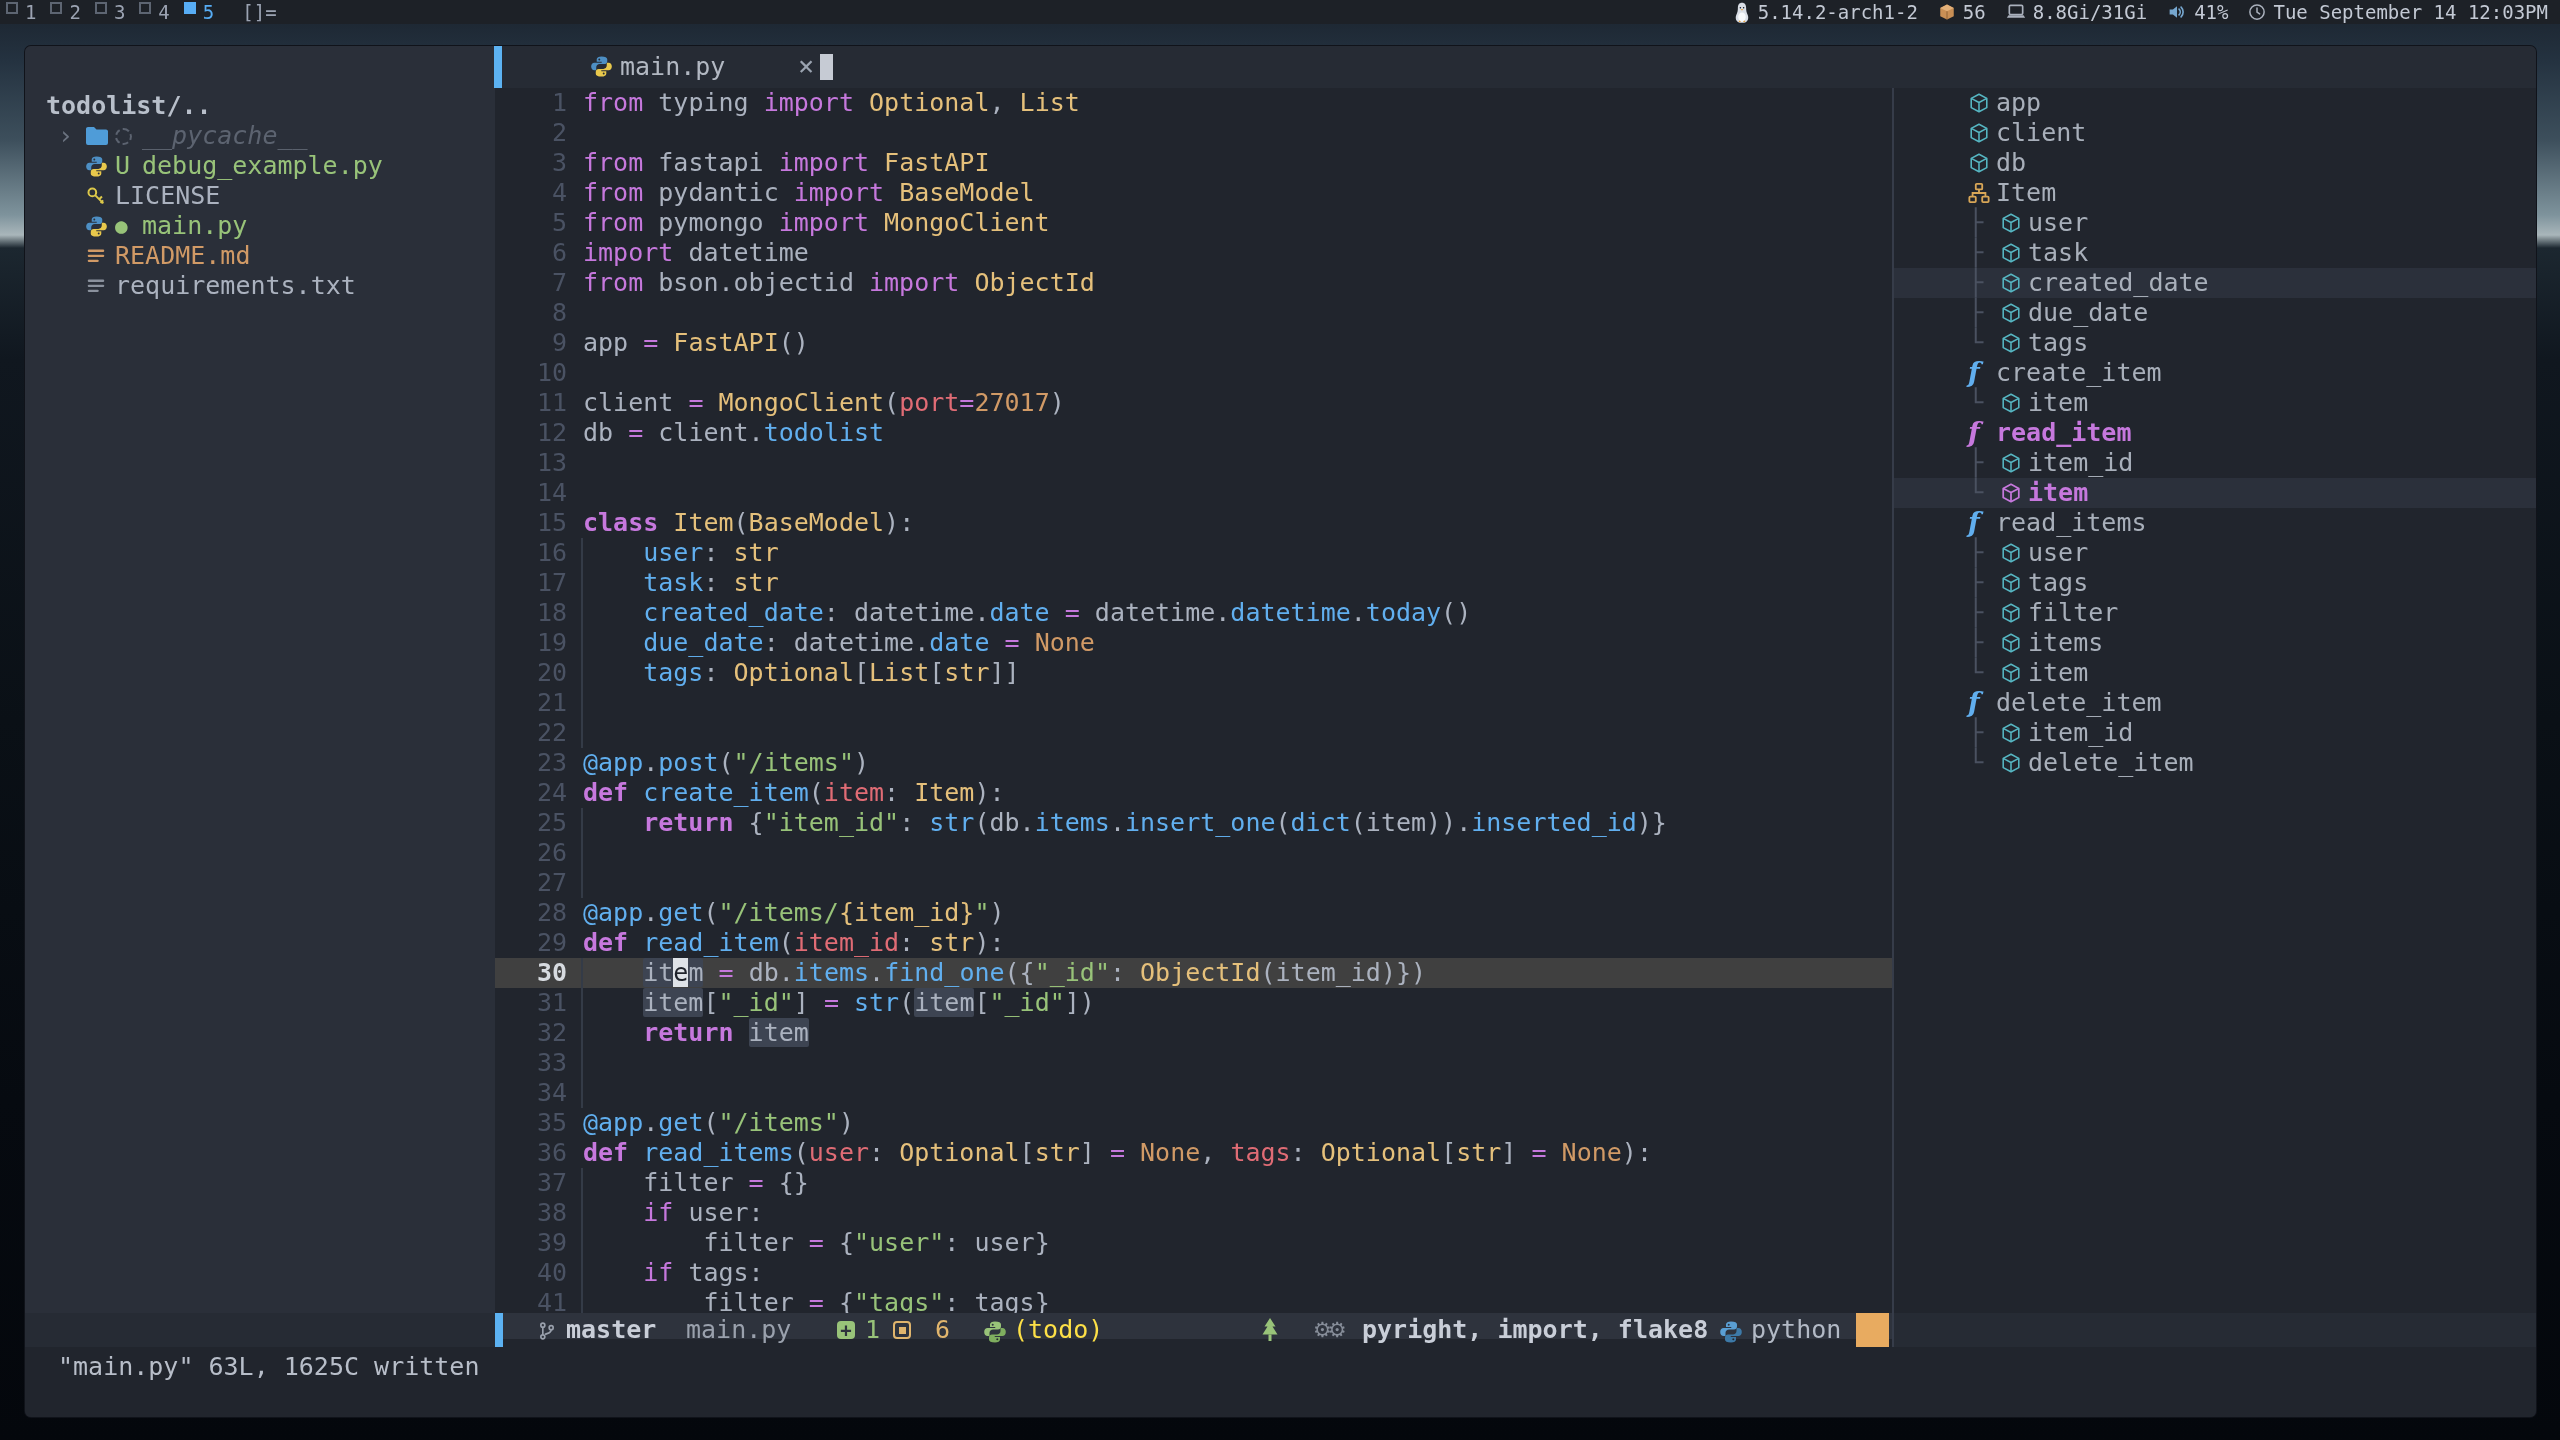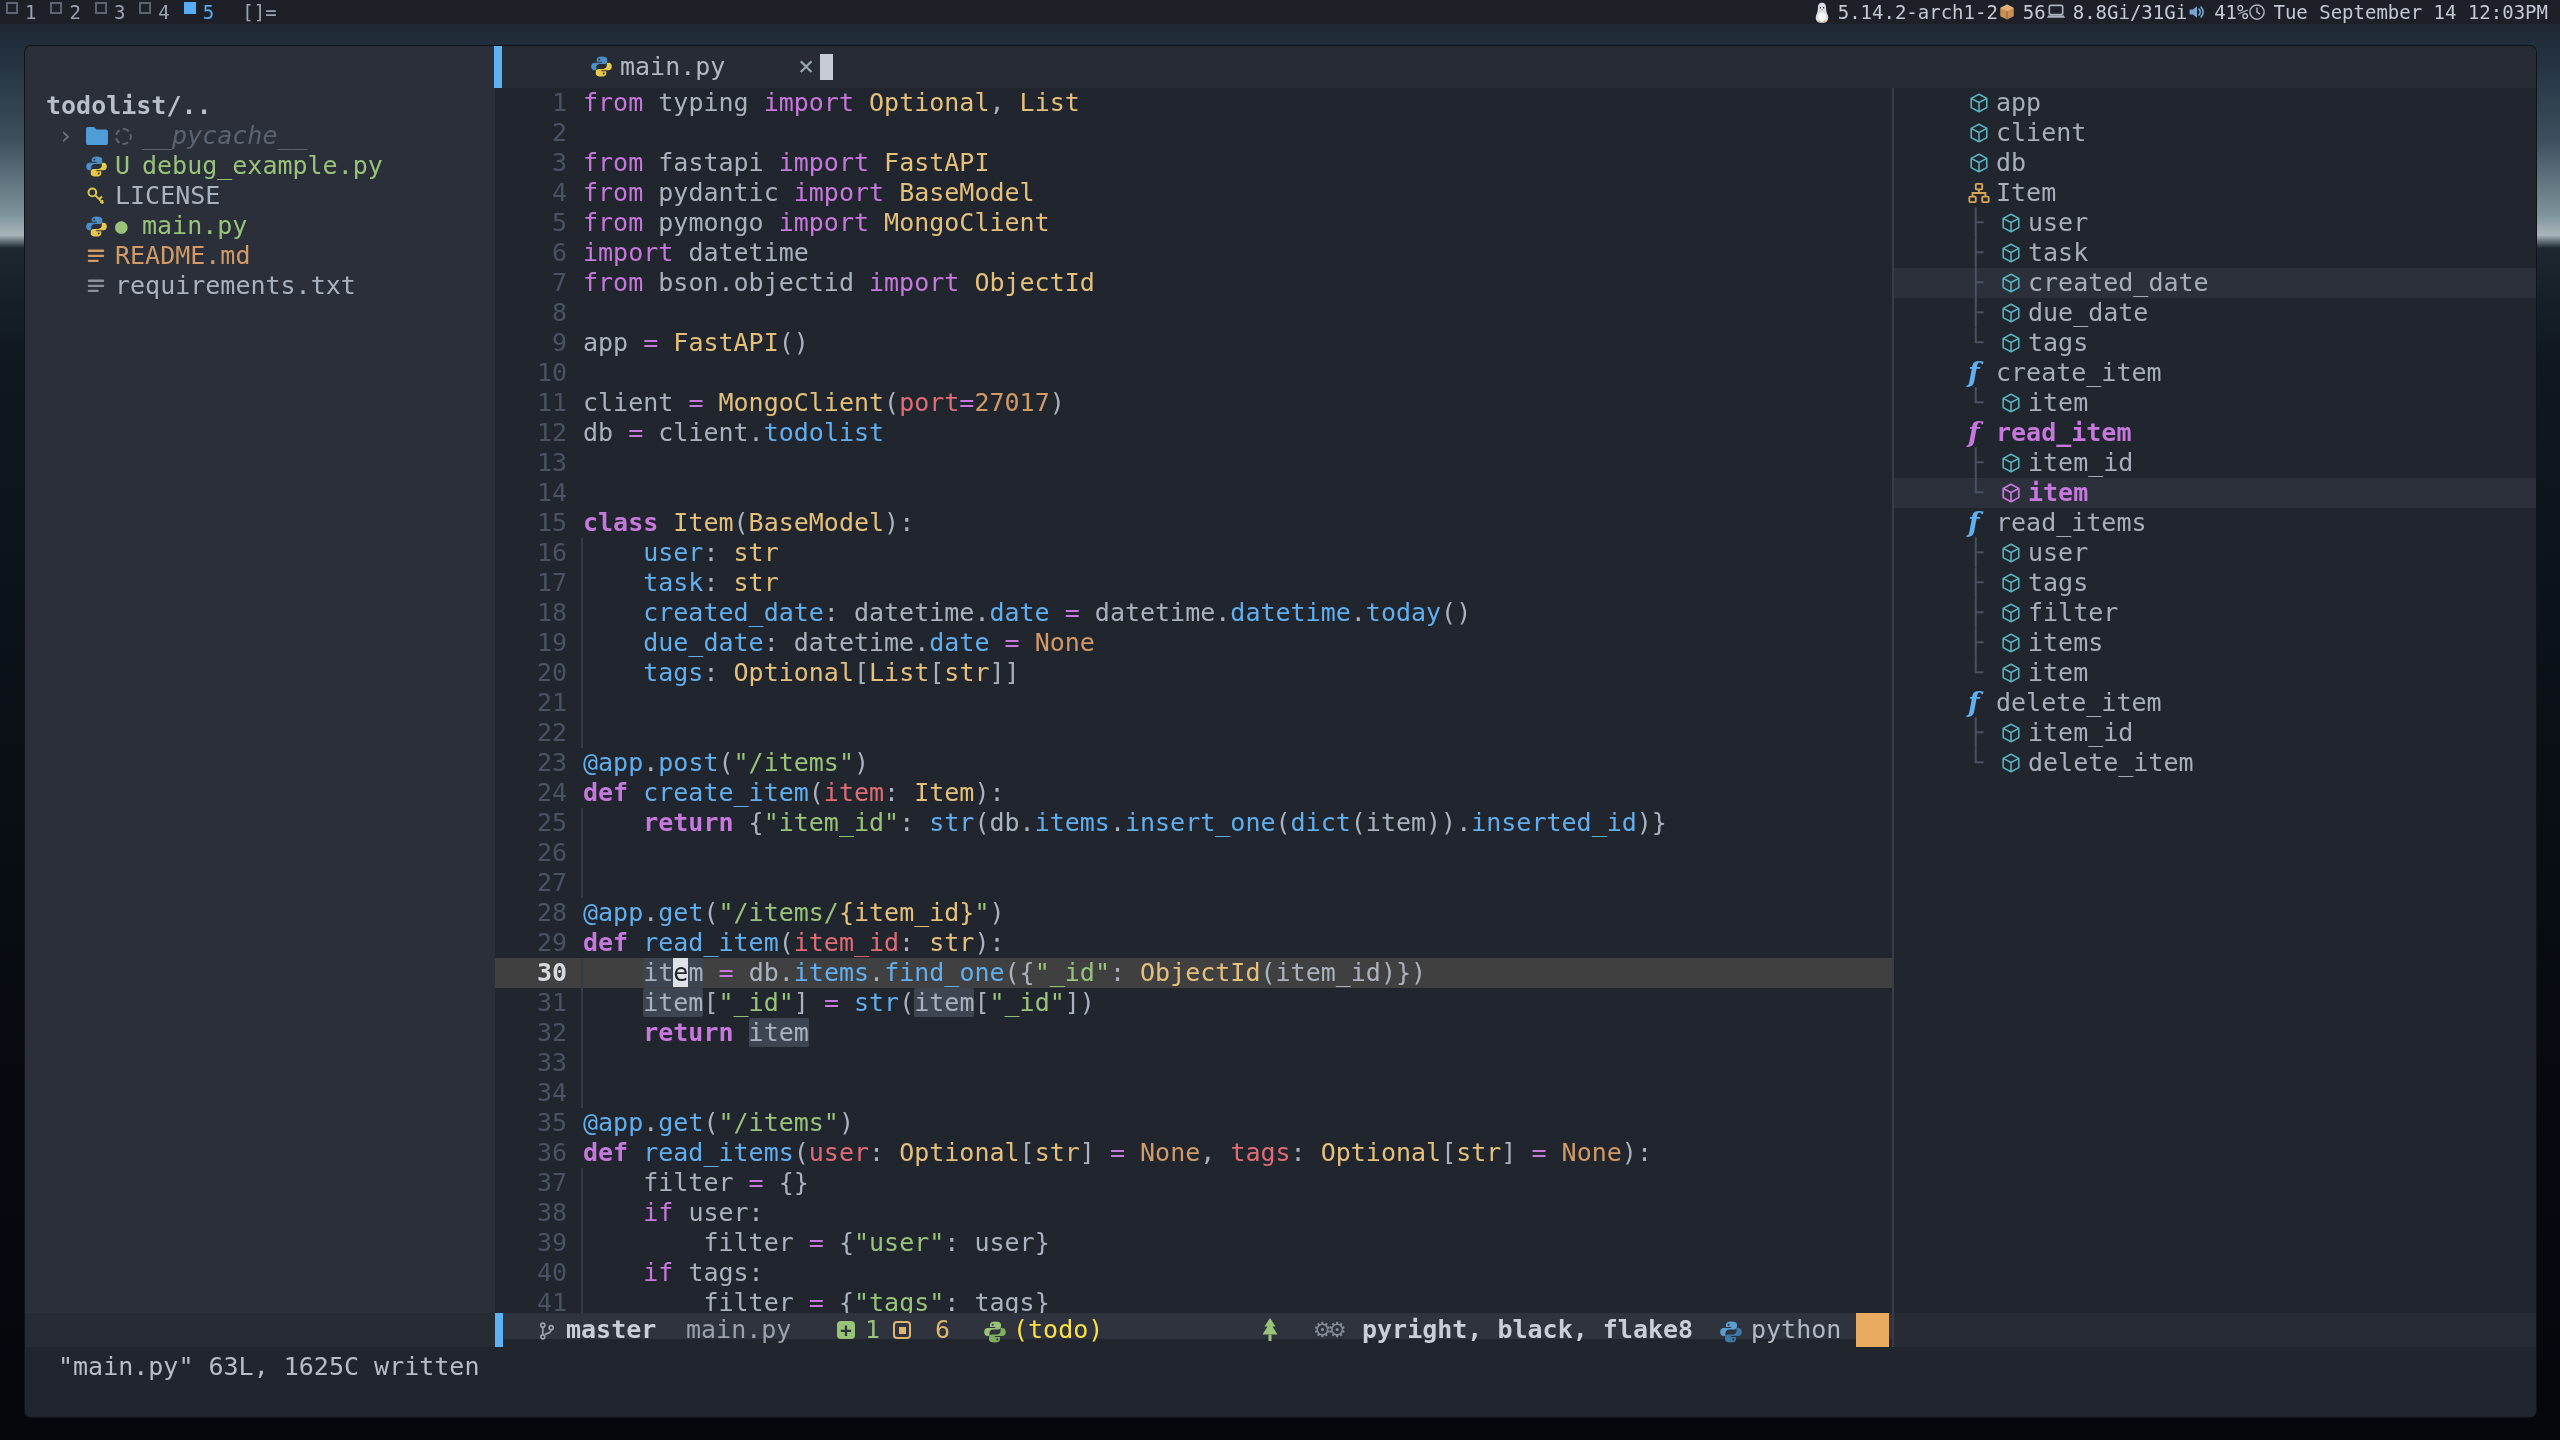--- a/index.html
+++ b/index.html
@@ -8,21 +8,21 @@
   
   #topbar{position:absolute;left:0;top:0;width:2560px;height:24px;background:#1d2127;
     display:flex;justify-content:space-between;align-items:center;font-size:19px;color:#9ba3b2;}
   #ws{display:flex;align-items:center;padding-left:6px;}
   .ws{display:flex;align-items:flex-start;margin-right:14px;cursor:default;}
   .wsq{display:inline-block;width:8px;height:8px;border:2px solid #5d6572;margin:2px 7px 0 0;}
   .ws.active .wsq{background:#57adf5;border-color:#57adf5;}
   .wsn{line-height:24px;}
   .ws.active .wsn{color:#57adf5;}
   #layoutsym{margin-left:14px;line-height:24px;}
-  #stats{display:flex;align-items:flex-end;padding-right:12px;color:#c3c9d4;}
+  #stats{display:flex;align-items:flex-end;gap:20px;padding-right:12px;color:#c3c9d4;}
   .stat{display:flex;align-items:center;gap:7px;line-height:24px;}
   .stat svg{display:block;}
   
   #window{position:absolute;left:25px;top:46px;width:2511px;height:1371px;background:#21252d;
     border-radius:6px;overflow:hidden;box-shadow:0 0 0 1px #10131a;font-size:25px;color:#abb2bf;}
   
   #tabline{position:absolute;left:470px;top:0;width:2041px;height:42px;background:#262b34;}
   #tabbar-indicator{position:absolute;left:469px;top:0;width:8px;height:42px;background:#5cb2f2;}
   #tab{position:absolute;left:0;top:0;height:42px;}
   #tab .pyicon{position:absolute;left:95px;top:9px;}
@@ -540,21 +540,21 @@
     <span id="sl-pyenv-icon"><svg width="24" height="24" viewBox="0 0 48 48">
           <path fill="#98c379" d="M24 3c-6 0-10 2.5-10 6v5h10.5v2H9c-3.6 0-6.6 3.2-6.6 8s3 8 6.6 8h4v-6c0-4 3.2-7 7.2-7H30c3.2 0 6-2.6 6-6V9c0-3.5-4-6-12-6zm-4.6 4.4a2 2 0 1 1 0 4 2 2 0 0 1 0-4z"></path>
           <path fill="#7fae5f" d="M24 45c6 0 10-2.5 10-6v-5H23.5v-2H39c3.6 0 6.6-3.2 6.6-8s-3-8-6.6-8h-4v6c0 4-3.2 7-7.2 7H18c-3.2 0-6 2.6-6 6v4c0 3.5 4 6 12 6zm4.6-4.4a2 2 0 1 1 0-4 2 2 0 0 1 0 4z"></path>
         </svg></span>
     <span id="sl-env">(todo)</span>
     <span id="sl-pine"><svg width="24" height="26" viewBox="0 0 24 26">
           <path d="M12 1 17.5 9.5H14.5L19.5 17.5H4.5L9.5 9.5H6.5Z" fill="#98c379"></path>
           <rect x="10.5" y="17.5" width="3" height="6.5" fill="#98c379"></rect>
         </svg></span>
     <span id="sl-gears">⚙⚙</span>
-    <span id="sl-lsp">pyright, black, flake8</span>
+    <span id="sl-lsp">pyright, import, flake8</span>
     <span id="sl-pylang-icon"><svg width="24" height="24" viewBox="0 0 48 48">
           <path fill="#5a9fd4" d="M24 3c-6 0-10 2.5-10 6v5h10.5v2H9c-3.6 0-6.6 3.2-6.6 8s3 8 6.6 8h4v-6c0-4 3.2-7 7.2-7H30c3.2 0 6-2.6 6-6V9c0-3.5-4-6-12-6zm-4.6 4.4a2 2 0 1 1 0 4 2 2 0 0 1 0-4z"></path>
           <path fill="#3d7aa8" d="M24 45c6 0 10-2.5 10-6v-5H23.5v-2H39c3.6 0 6.6-3.2 6.6-8s-3-8-6.6-8h-4v6c0 4-3.2 7-7.2 7H18c-3.2 0-6 2.6-6 6v4c0 3.5 4 6 12 6zm4.6-4.4a2 2 0 1 1 0-4 2 2 0 0 1 0 4z"></path>
         </svg></span>
     <span id="sl-lang">python</span>
     <span id="sl-orange"></span>
   </div>
 
   <div id="tree-bstrip"></div>
   <div id="tag-bstrip"></div>

